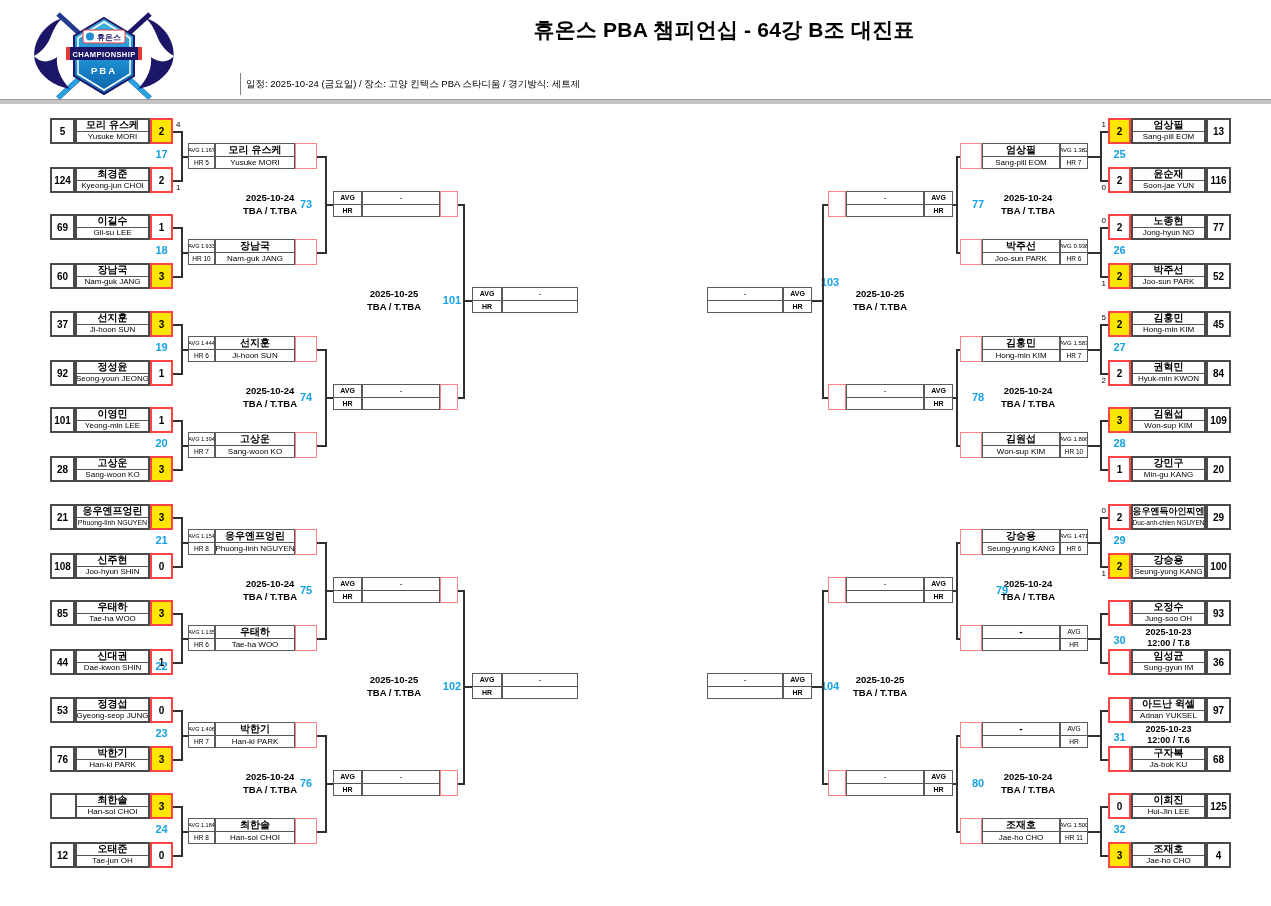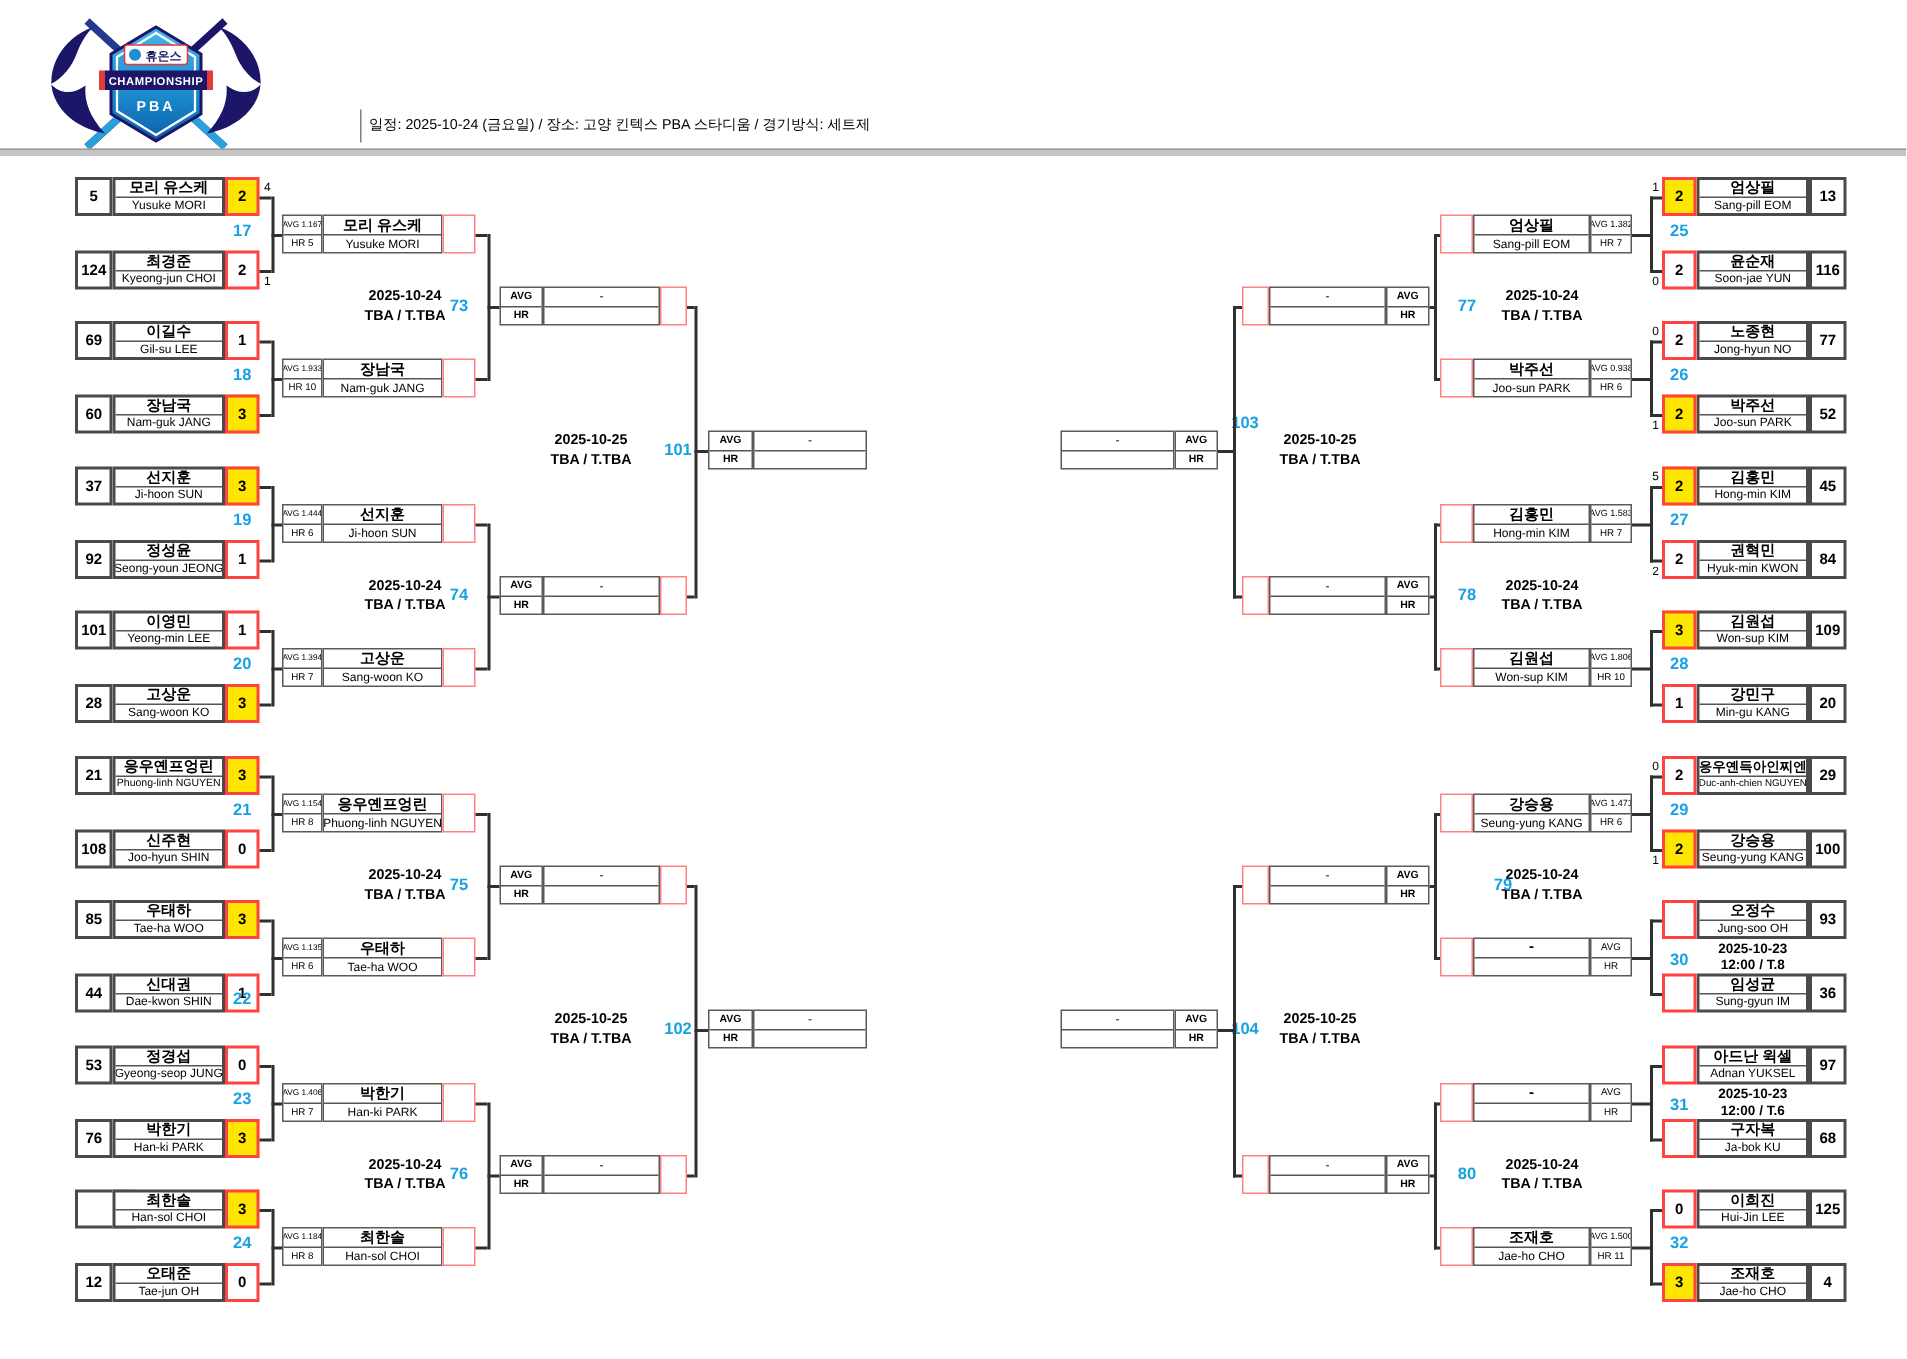--- a/index.html
+++ b/index.html
@@ -68,20 +68,21 @@
     <rect x="55" y="24" width="42" height="13" rx="2" fill="#ffffff" stroke="#e03a3a" stroke-width="1"></rect>
     <circle cx="62" cy="30.5" r="4" fill="#1d8fd1"></circle>
     <text x="81" y="34" font-size="8" font-weight="bold" fill="#1b1667" text-anchor="middle">휴온스</text>
     <rect x="38" y="41" width="4" height="13" fill="#e03a3a"></rect>
     <rect x="110" y="41" width="4" height="13" fill="#e03a3a"></rect>
     <rect x="42" y="41" width="68" height="13" fill="#1b1667"></rect>
     <text x="76" y="50.5" font-size="7.5" font-weight="bold" fill="#ffffff" text-anchor="middle" letter-spacing="0.4">CHAMPIONSHIP</text>
     <text x="76" y="68" font-size="9.5" font-weight="bold" fill="#ffffff" text-anchor="middle" letter-spacing="2">PBA</text>
   </svg>
 
+  <div class="hdr-title">휴온스 PBA 챔피언십 - 64강 B조 대진표</div>
   <div class="hdr-info" id="info-kr">일정: 2025-10-24 (금요일) / 장소: 고양 킨텍스 PBA 스타디움 / 경기방식: 세트제</div>
   <div class="hdr-band"></div>
 
   <div id="bracket">
       <div class="cell " style="left: 50px; top: 118px; width: 25px; height: 26px;">
         <div class="row f-seed">5</div>
       </div>
       <div class="cell " style="left: 75px; top: 118px; width: 75px; height: 26px;">
         <div class="row f-kr">모리 유스케</div>
         <div class="row f-en">Yusuke MORI</div>

